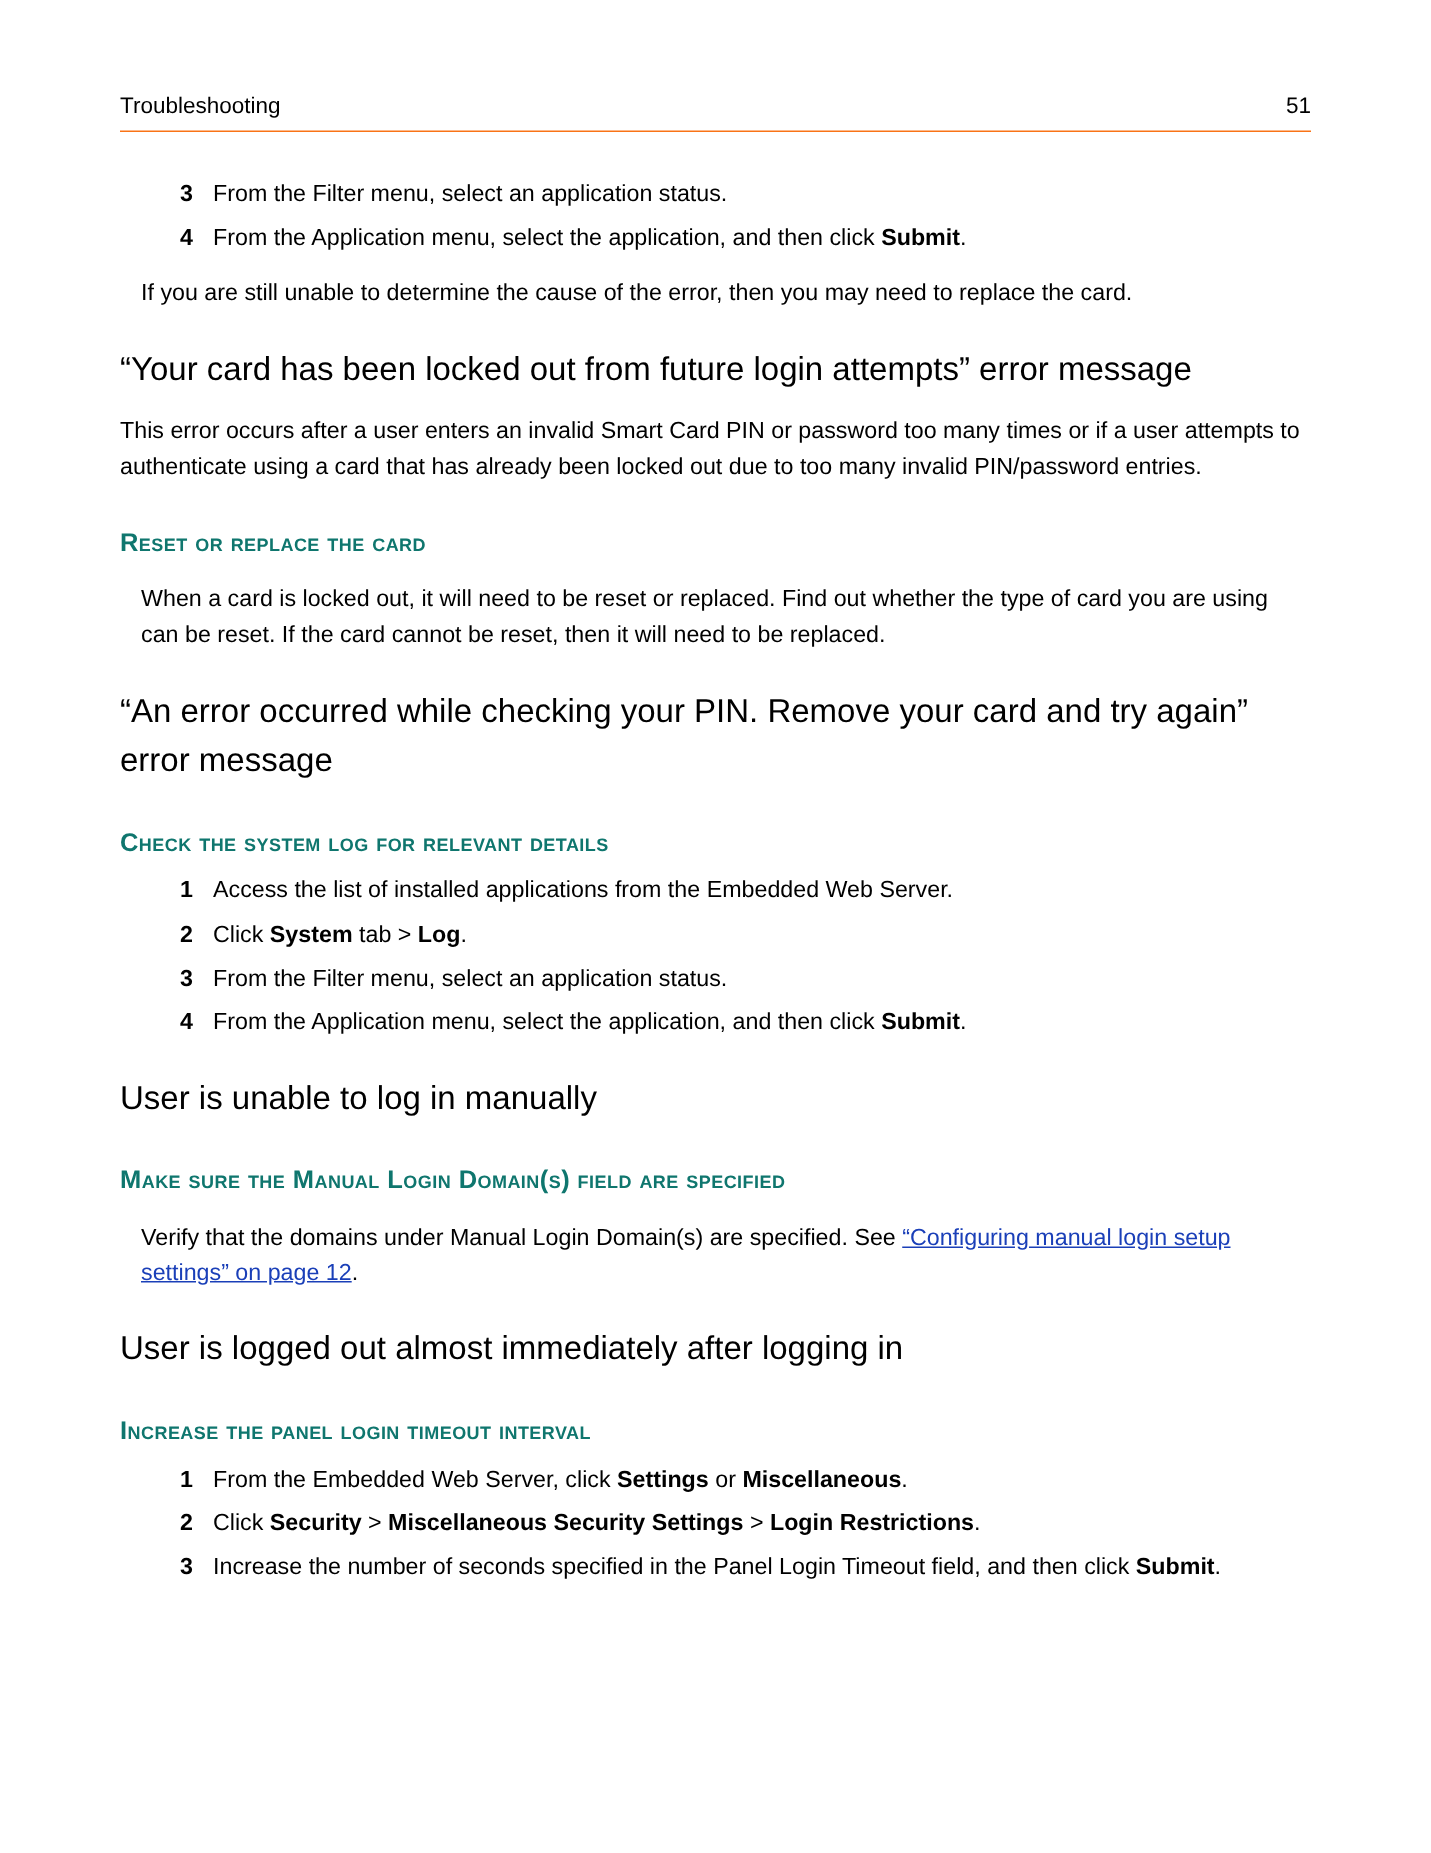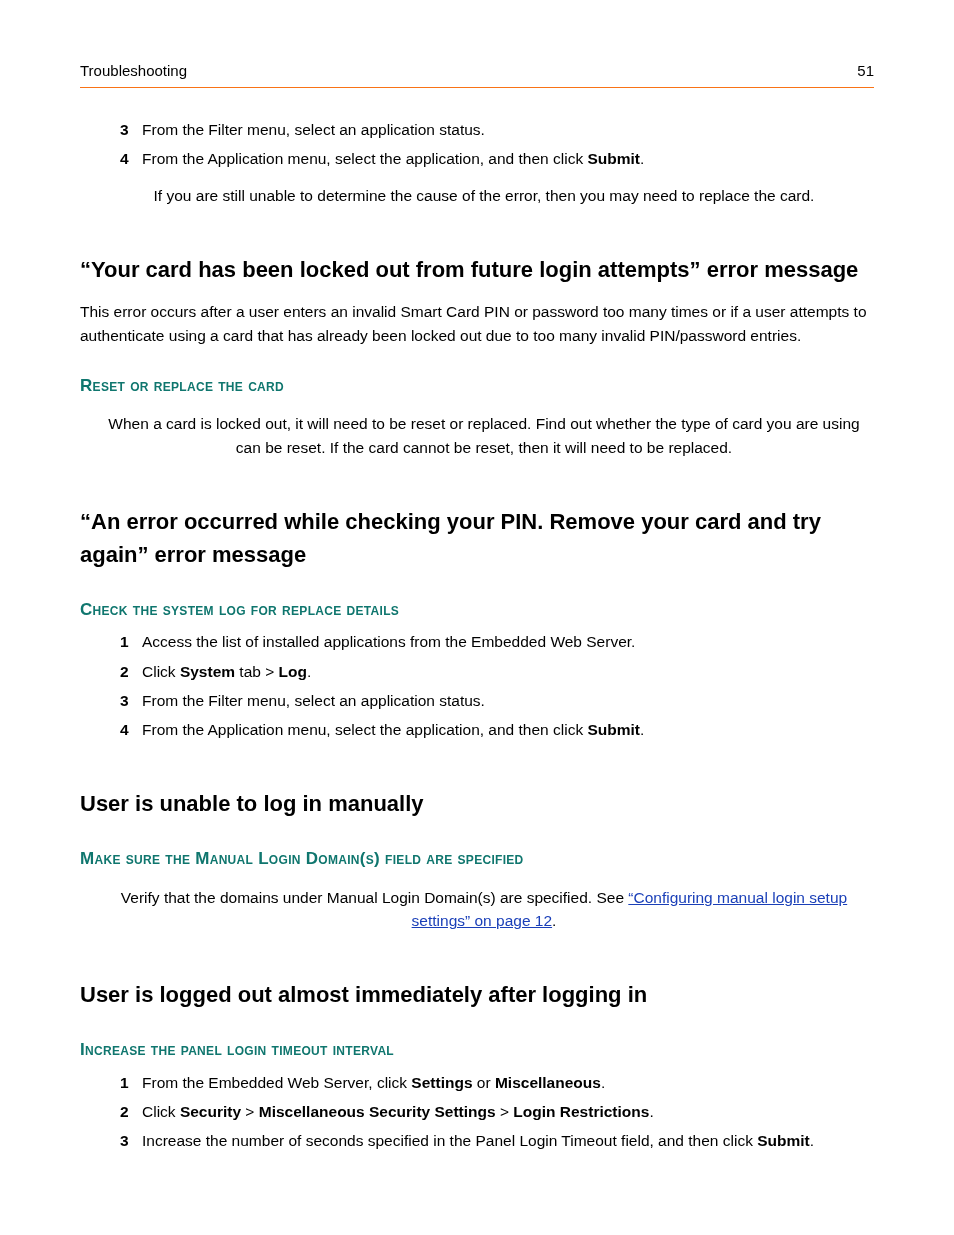--- a/index.html
+++ b/index.html
@@ -34,26 +34,25 @@
   }
   .li .txt {
     flex: 1;
   }
   .para {
     font-size: 15.5px;
     margin: 14px 0;
   }
   .indent {
     padding-left: 14px;
-    text-align: center;
   }
   h2.section {
     font-size: 22px;
-    font-weight: bold;
-    margin-top: 46px;
+    font-weight: normal;
+    margin-top: 22px;
     margin-bottom: 12px;
   }
   h3.sub {
     font-variant: small-caps;
     font-weight: bold;
     font-size: 17px;
     color: #0f766e;
     letter-spacing: 0.3px;
     margin-top: 26px;
     margin-bottom: 8px;
@@ -84,21 +83,21 @@
 </div>
 
 <p class="para indent">If you are still unable to determine the cause of the error, then you may need to replace the card.</p>
 
 <h2 class="section">“Your card has been locked out from future login attempts” error message</h2>
 <p class="para">This error occurs after a user enters an invalid Smart Card PIN or password too many times or if a user attempts to authenticate using a card that has already been locked out due to too many invalid PIN/password entries.</p>
 <h3 class="sub">Reset or replace the card</h3>
 <p class="para indent">When a card is locked out, it will need to be reset or replaced. Find out whether the type of card you are using can be reset. If the card cannot be reset, then it will need to be replaced.</p>
 
 <h2 class="section">“An error occurred while checking your PIN. Remove your card and try again” error message</h2>
-<h3 class="sub">Check the system log for replace details</h3>
+<h3 class="sub">Check the system log for relevant details</h3>
 <div class="ol">
   <div class="li">
     <span class="num">1</span>
     <span class="txt">Access the list of installed applications from the Embedded Web Server.</span>
   </div>
   <div class="li">
     <span class="num">2</span>
     <span class="txt"><span>Click </span><b>System</b><span> tab &gt; </span><b>Log</b><span>.</span></span>
   </div>
   <div class="li">

